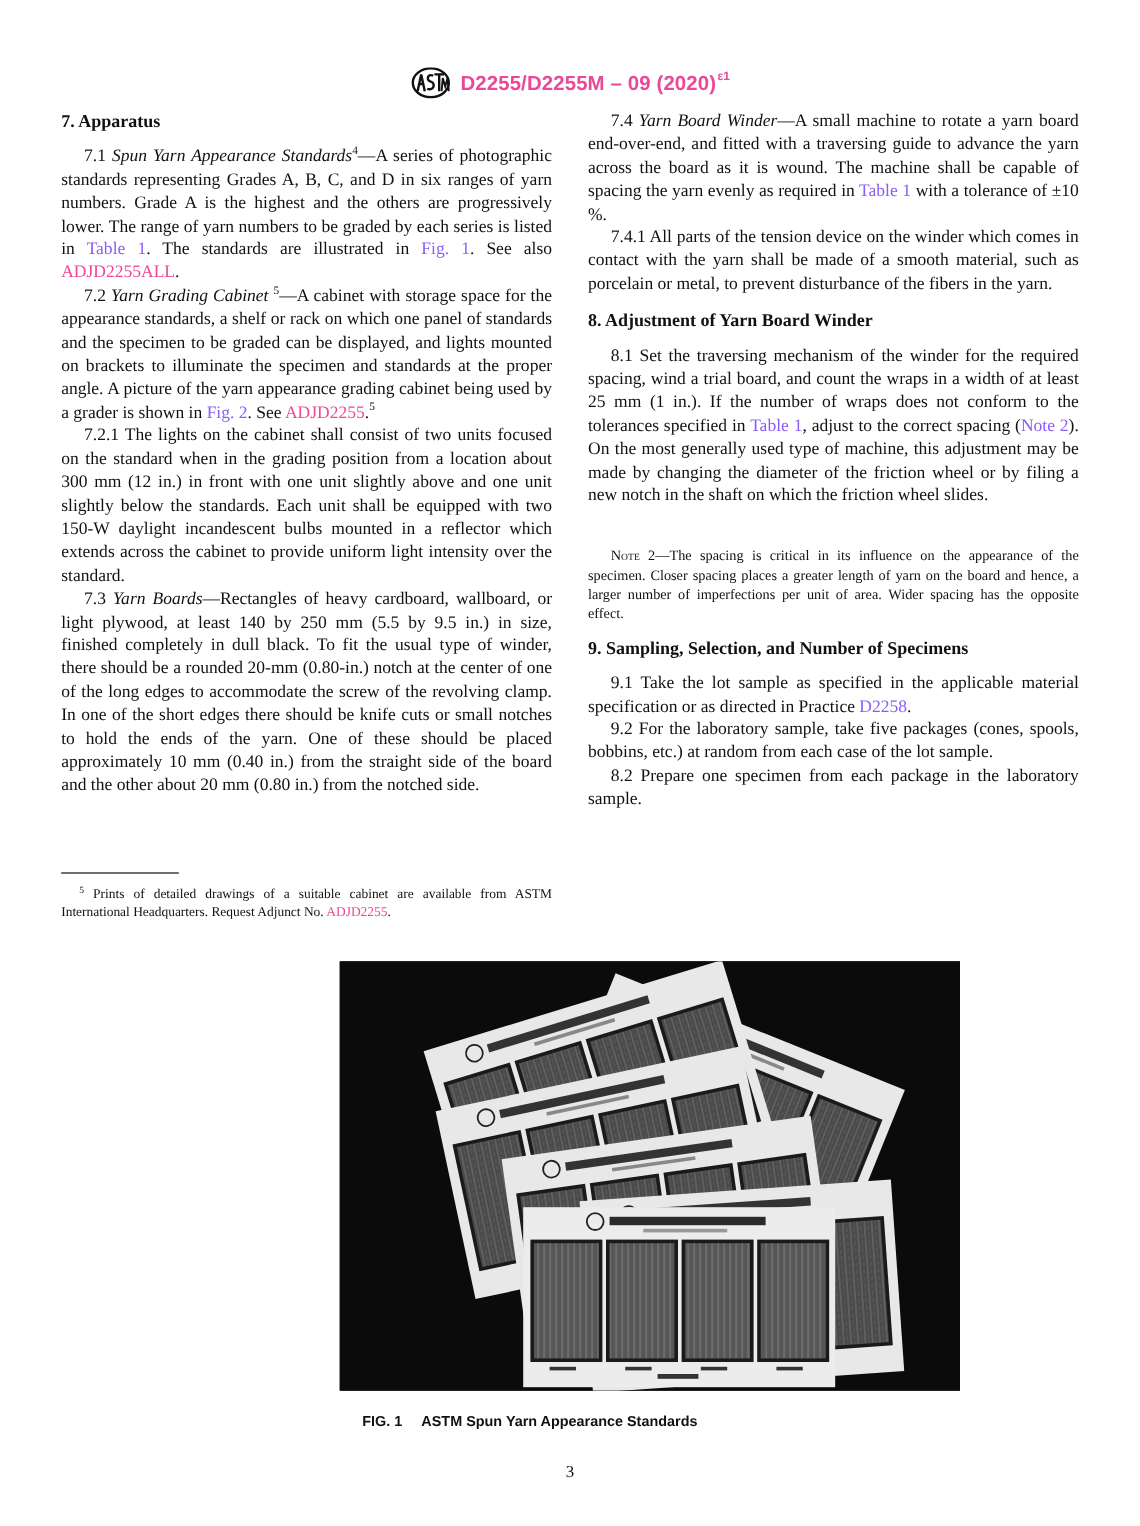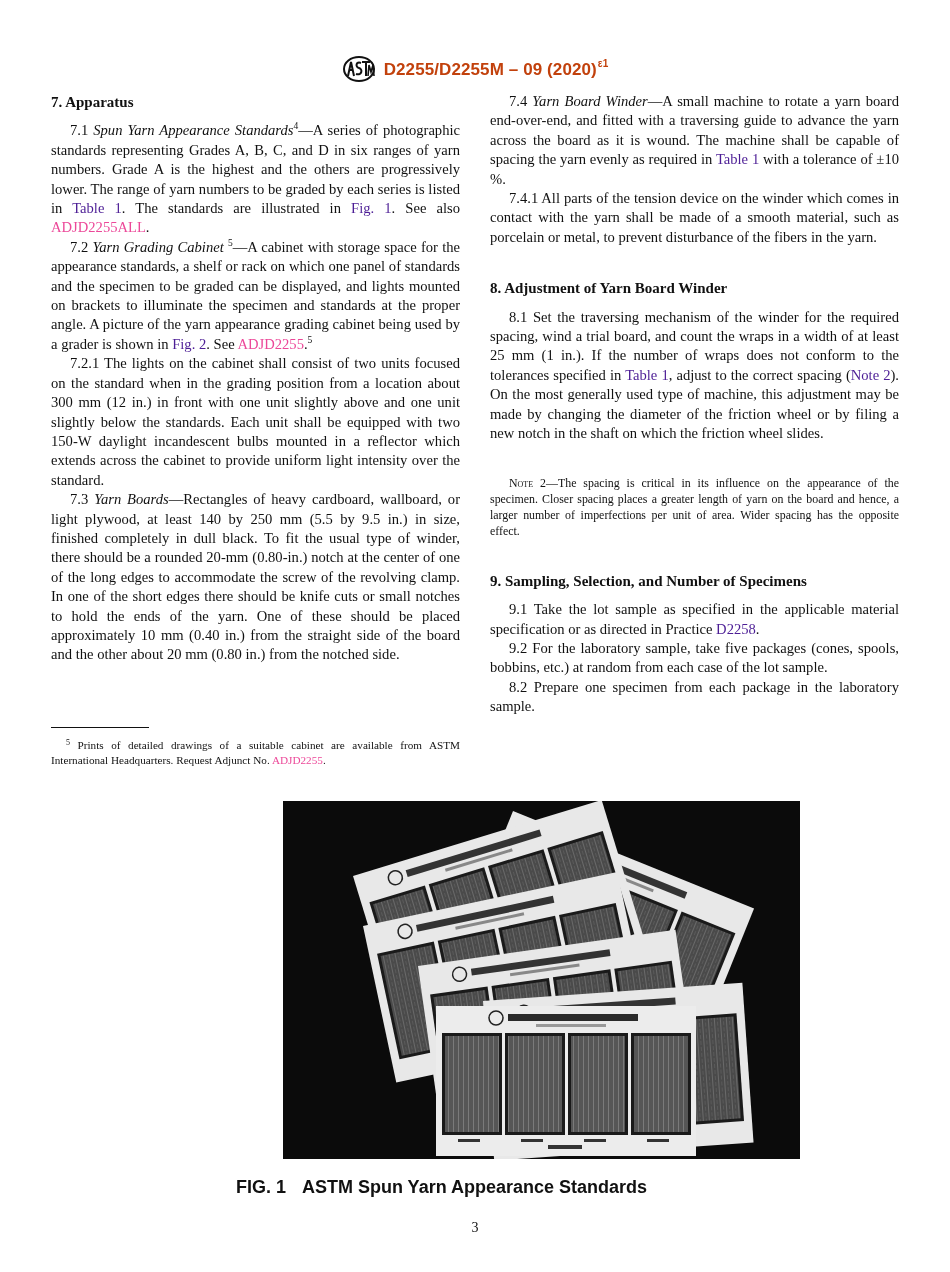--- a/index.html
+++ b/index.html
@@ -1,47 +1,47 @@
 <!DOCTYPE html>
 <html><head>
 <meta charset="utf-8">
 <style>
   html, body { margin: 0; padding: 0; background: #ffffff; }
   body { width: 950px; height: 1272px; position: relative; overflow: hidden; color: #111; }
   .page { position: absolute; left: 0; top: 0; width: 950px; height: 1272px; }
 
   .header { position: absolute; left: 0; top: 55px; width: 950px; height: 28px; display: flex; justify-content: center; align-items: center; }
   .logo { width: 34px; height: 26px; margin-right: 8px; }
-  .doc-id { font-family: "Liberation Sans", sans-serif; font-weight: bold; font-size: 17px; color: #c2410c; letter-spacing: 0.1px; }
+  .doc-id { font-family: "Liberation Sans", sans-serif; font-weight: bold; font-size: 17px; color: #ec4899; letter-spacing: 0.1px; }
   .doc-id sup { font-size: 10px; vertical-align: 8px; margin-left: 1px; }
 
   .col { position: absolute; top: 92px; width: 409px; font-family: Liberation Serif, serif; font-size: 14.6px; line-height: 19.4px; text-align: justify; }
   .col.left { left: 51px; }
   .col.right { left: 490px; }
 
   .h { font-weight: bold; font-size: 15px; margin: 1px 0 9px 0; text-align: left; }
   .p { text-indent: 19px; margin: 0 0 0 0; }
   .p + .p { margin-top: 0; }
   .gap { margin-top: 8px; }
-  .gap2 { margin-top: 32px; }
+  .gap2 { margin-top: 12px; }
   .note { font-size: 11.9px; line-height: 16.3px; text-indent: 19px; margin-top: 31px; }
   .note .sc { font-variant: small-caps; }
-  .ref-red { color: #4c1d95; }
+  .ref-red { color: #8b5cf6; }
   .ref-blue { color: #ec4899; }
   i { font-style: italic; }
   sup.fn { font-size: 9.5px; vertical-align: 6px; line-height: 0; }
 
   .fn-rule { position: absolute; left: 51px; top: 727px; width: 98px; height: 1px; background: #111; }
   .footnote { position: absolute; left: 51px; top: 738px; width: 409px; font-family: "Liberation Serif", serif; font-size: 11.2px; line-height: 15px; text-align: justify; text-indent: 15px; }
   .footnote sup { font-size: 8px; vertical-align: 4px; line-height: 0; }
 
   .figure { position: absolute; left: 283px; top: 801px; width: 517px; height: 358px; background: #0b0b0b; overflow: hidden; }
   .figure svg { display: block; }
 
-  .caption { position: absolute; left: 0; top: 1177px; width: 883px; text-align: center; font-family: "Liberation Sans", sans-serif; font-weight: bold; font-size: 18px; }
+  .caption { position: absolute; left: 0; top: 1177px; width: 883px; text-align: center; font-family: "Liberation Sans", sans-serif; font-weight: bold; font-size: 12px; }
   .caption .num { margin-right: 16px; }
   .pagenum { position: absolute; left: 0; top: 1220px; width: 950px; text-align: center; font-family: "Liberation Serif", serif; font-size: 14px; }
 </style>
 </head>
 <body>
 
 <div class="page">
 
   <div class="header">
     <svg class="logo" viewBox="0 0 34 26">

